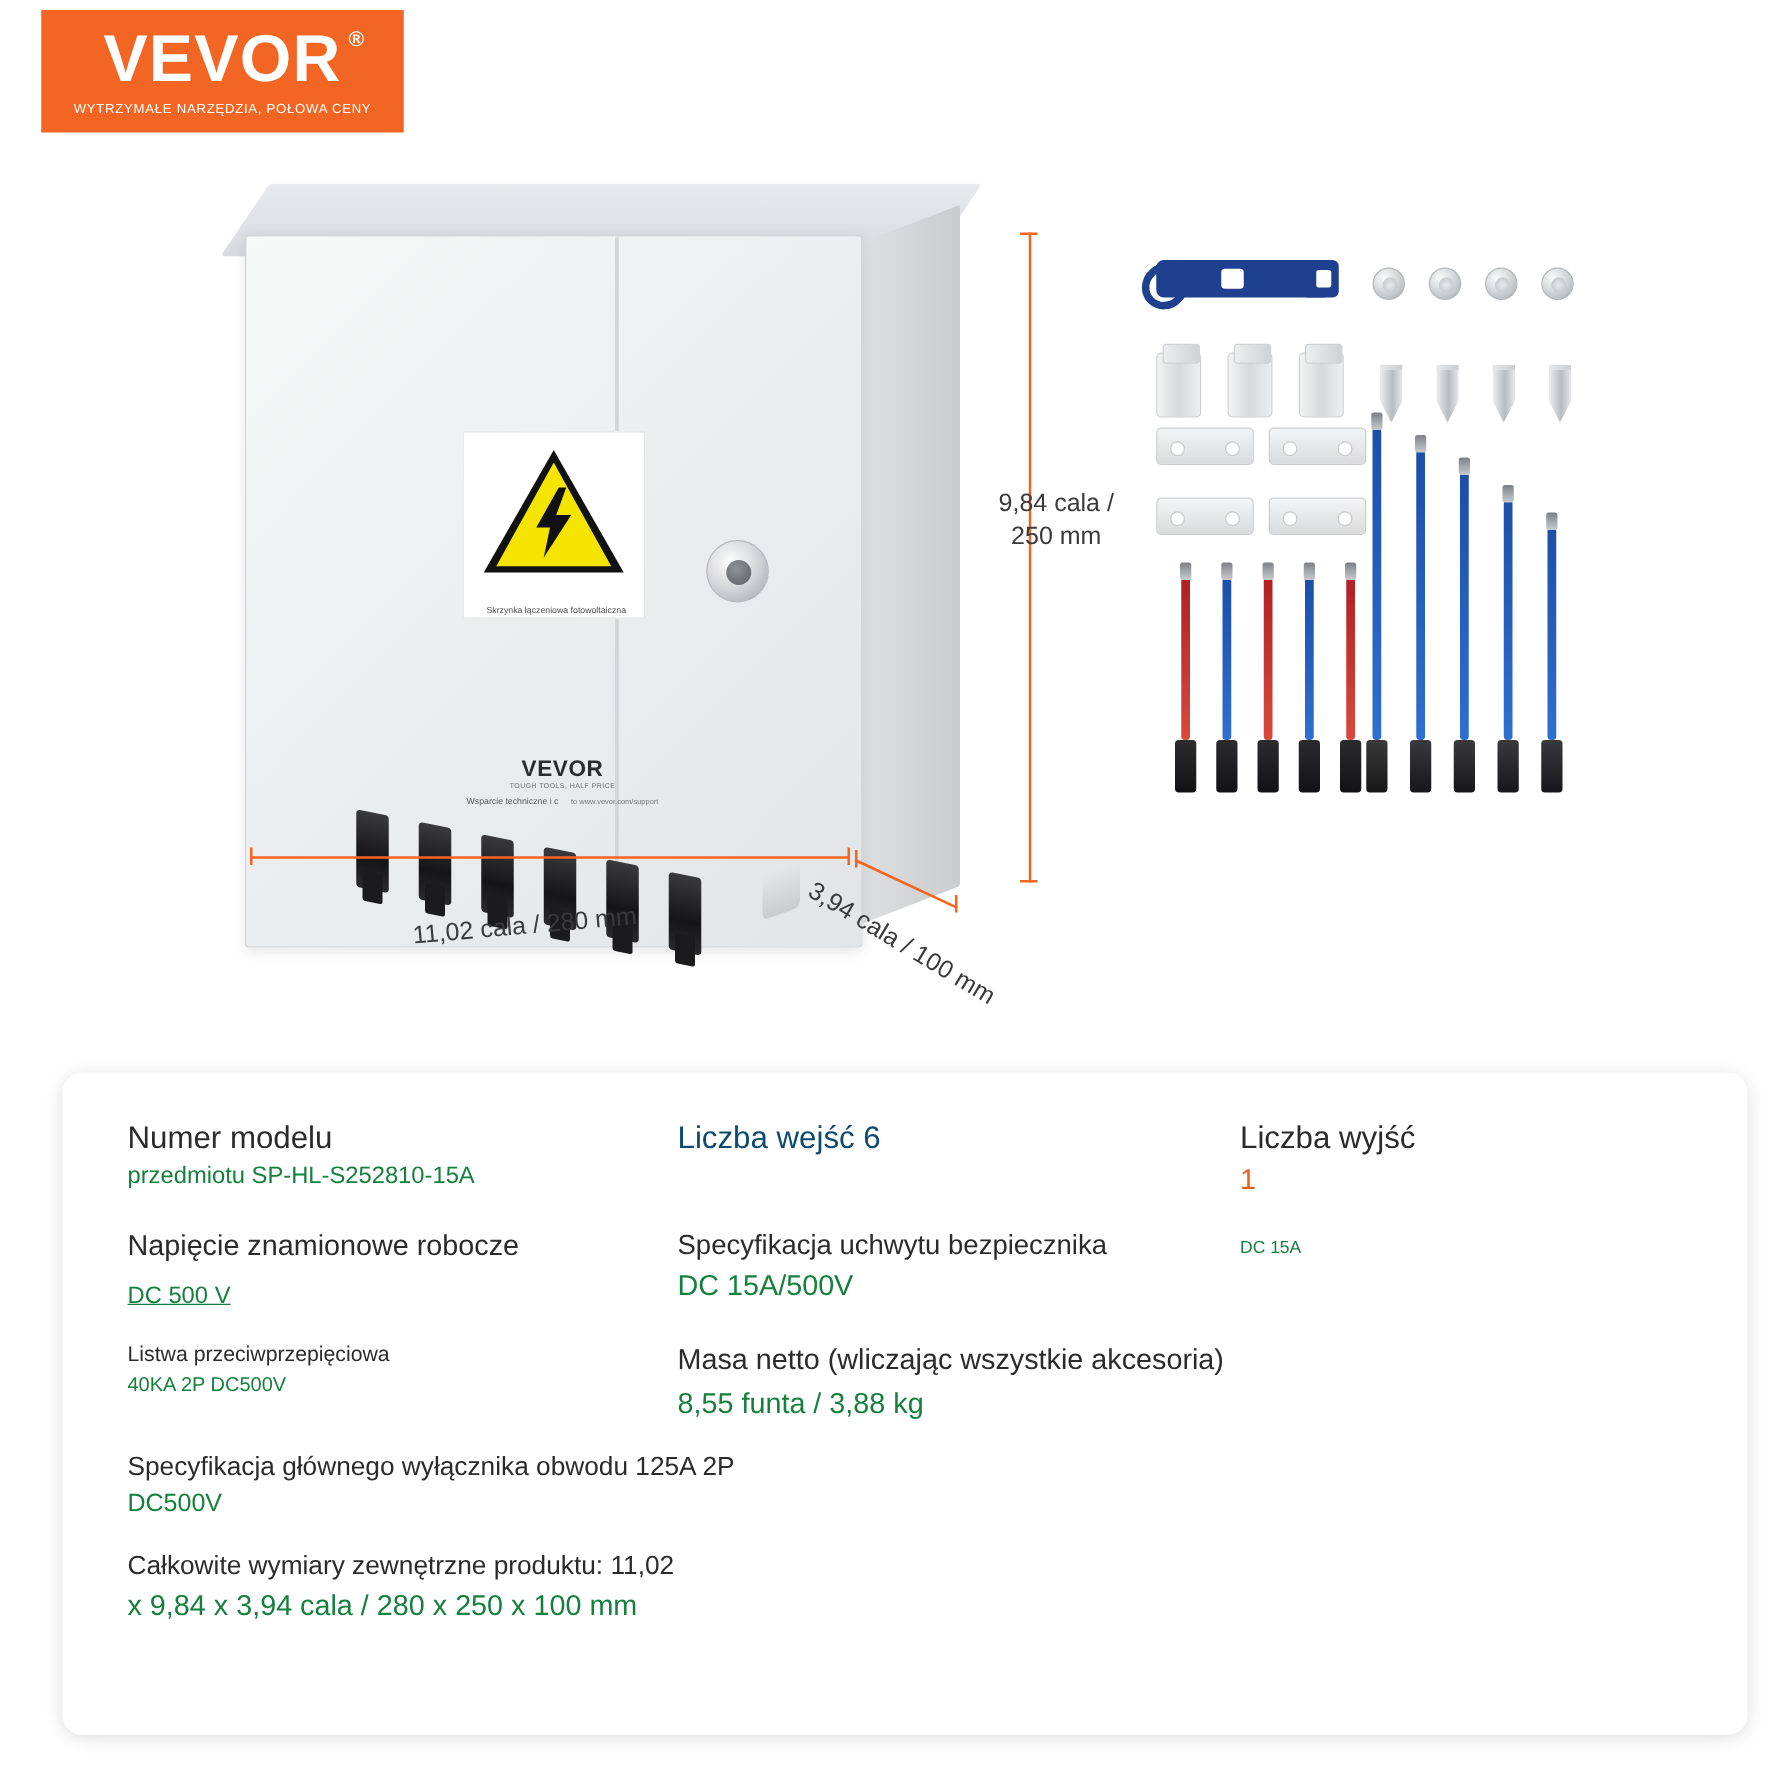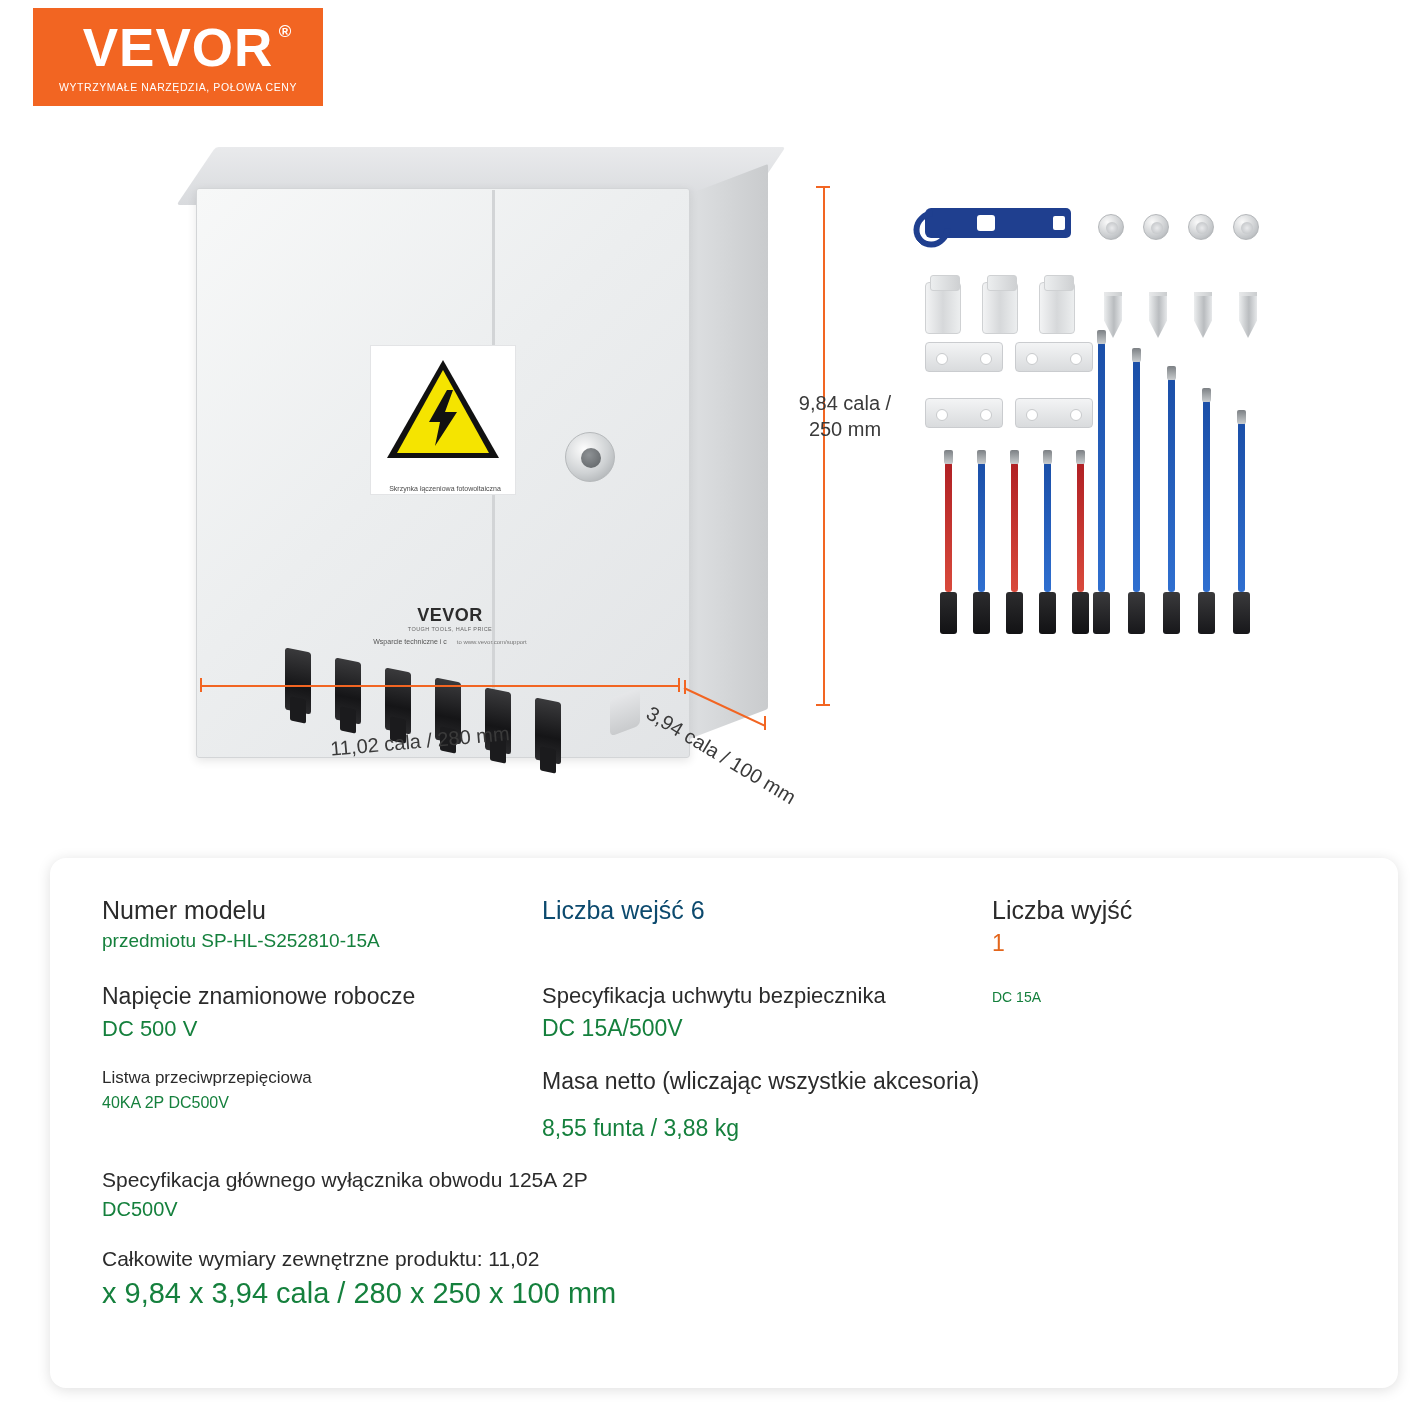--- a/index.html
+++ b/index.html
@@ -303,36 +303,36 @@
   .lbl { color: #2b2b2b; }
   .val { color: #15803d; }
   .r1 .lbl { font-size: 25px; }
   .r1 .val { font-size: 19px; margin-top: 5px; }
   .r1c2 { font-size: 25px; color:#0c4a6e; }
   .r1c3 .lbl { font-size: 25px; }
   .r1c3 .val { font-size: 23px; margin-top: 5px; color:#E3651B; }
 
   .row { margin-bottom: 26px; }
   .r2 .lbl { font-size: 23px; }
-  .r2 .val { font-size: 22px; margin-top: 6px; }
+  .r2 .val { font-size: 19px; margin-top: 16px; text-decoration: underline; }
   .r2c2 .lbl { font-size: 22px; }
   .r2c2 .val { font-size: 23px; margin-top: 6px; }
   .r2c3 .lbl { font-size: 20px; }
   .r2c3 .val { font-size: 14px; margin-top: 6px; }
 
   .r3 .lbl { font-size: 17px; }
   .r3 .val { font-size: 16px; margin-top: 6px; }
   .r3c2 .lbl { font-size: 23px; }
-  .r3c2 .val { font-size: 23px; margin-top: 20px; }
+  .r3c2 .val { font-size: 23px; margin-top: 8px; }
 
   .r4 .lbl { font-size: 21px; }
   .r4 .val { font-size: 20px; margin-top: 6px; }
 
   .r5 .lbl { font-size: 21px; }
-  .r5 .val { font-size: 29px; margin-top: 6px; }
+  .r5 .val { font-size: 23px; margin-top: 6px; }
 
   .blk-wide { grid-column: 1 / span 2; }
 </style>
 </head>
 <body>
 
 <div class="logo-box">
   <div class="logo-word">
     <span>VEVOR</span><span class="logo-reg">®</span>
   </div>

